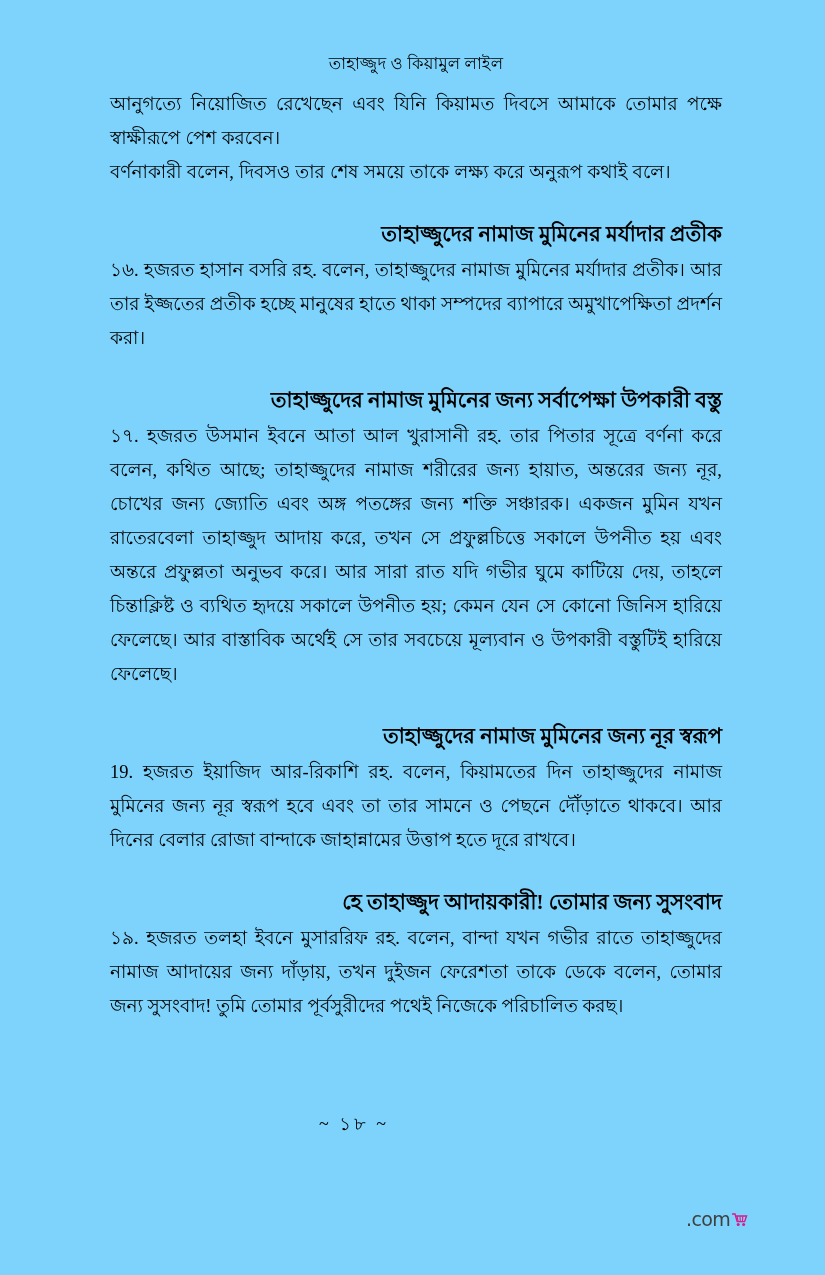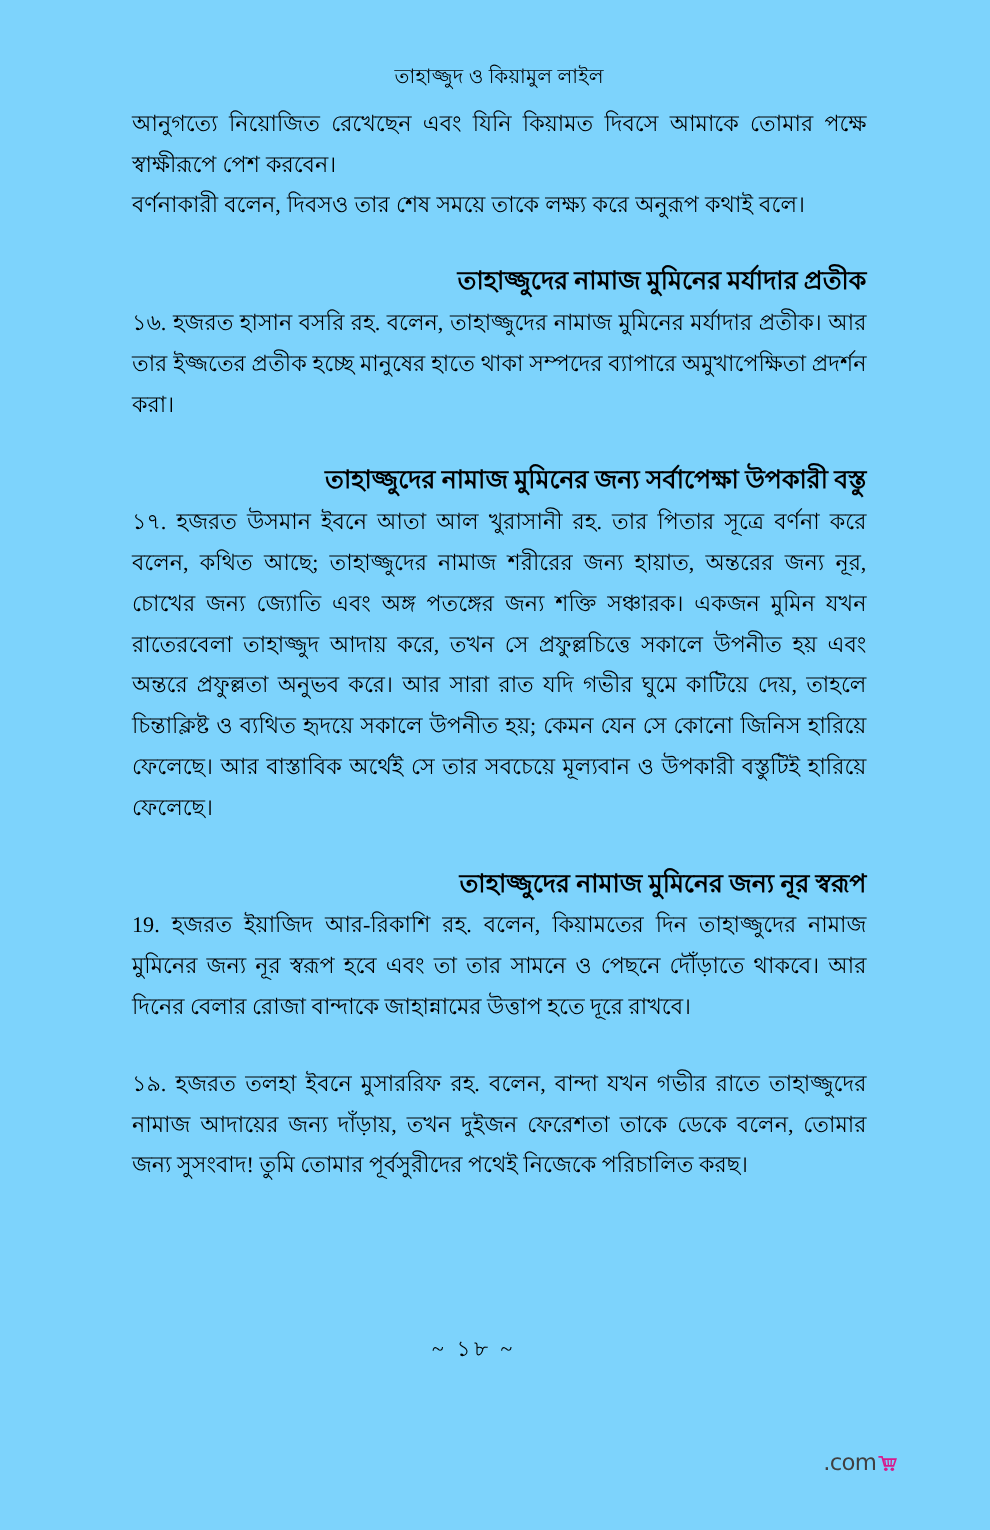--- a/index.html
+++ b/index.html
@@ -86,21 +86,20 @@
 
   .page-number {
     position: absolute;
     left: 0;
     top: 1110px;
     width: 708px;
     text-align: center;
     font-size: 18px;
     letter-spacing: 3px;
     color: #000;
-    margin-left: 41px;
   }
 
   
   .logo {
     position: absolute;
     left: 600px;
     top: 1172px;
     width: 200px;
     height: 72px;
   }
@@ -190,20 +189,21 @@
       <h2 class="section-heading">তাহাজ্জুদের নামাজ মুমিনের জন্য সর্বাপেক্ষা উপকারী বস্তু</h2>
       <p class="body-text"><span class="num">১৭.</span> <span>হজরত উসমান ইবনে আতা আল খুরাসানী রহ. তার পিতার সূত্রে বর্ণনা করে বলেন, কথিত আছে; তাহাজ্জুদের নামাজ শরীরের জন্য হায়াত, অন্তরের জন্য নূর, চোখের জন্য জ্যোতি এবং অঙ্গ পতঙ্গের জন্য শক্তি সঞ্চারক। একজন মুমিন যখন রাতেরবেলা তাহাজ্জুদ আদায় করে, তখন সে প্রফুল্লচিত্তে সকালে উপনীত হয় এবং অন্তরে প্রফুল্লতা অনুভব করে। আর সারা রাত যদি গভীর ঘুমে কাটিয়ে দেয়, তাহলে চিন্তাক্লিষ্ট ও ব্যথিত হৃদয়ে সকালে উপনীত হয়; কেমন যেন সে কোনো জিনিস হারিয়ে ফেলেছে। আর বাস্তাবিক অর্থেই সে তার সবচেয়ে মূল্যবান ও উপকারী বস্তুটিই হারিয়ে ফেলেছে।</span></p>
     </div>
 
     <div class="section">
       <h2 class="section-heading">তাহাজ্জুদের নামাজ মুমিনের জন্য নূর স্বরূপ</h2>
       <p class="body-text"><span class="num">19.</span> <span>হজরত ইয়াজিদ আর-রিকাশি রহ. বলেন, কিয়ামতের দিন তাহাজ্জুদের নামাজ মুমিনের জন্য নূর স্বরূপ হবে এবং তা তার সামনে ও পেছনে দৌঁড়াতে থাকবে। আর দিনের বেলার রোজা বান্দাকে জাহান্নামের উত্তাপ হতে দূরে রাখবে।</span></p>
     </div>
 
     <div class="section">
+      <h2 class="section-heading">হে তাহাজ্জুদ আদায়কারী! তোমার জন্য সুসংবাদ</h2>
       <p class="body-text"><span class="num">১৯.</span> <span>হজরত তলহা ইবনে মুসাররিফ রহ. বলেন, বান্দা যখন গভীর রাতে তাহাজ্জুদের নামাজ আদায়ের জন্য দাঁড়ায়, তখন দুইজন ফেরেশতা তাকে ডেকে বলেন, তোমার জন্য সুসংবাদ! তুমি তোমার পূর্বসুরীদের পথেই নিজেকে পরিচালিত করছ।</span></p>
     </div>
 
   </div>
 
   <div class="page-number">~ ১৮ ~</div>
 
   <div class="logo">
     <div class="logo-sub">
       <span class="logo-dotcom">.com</span>

